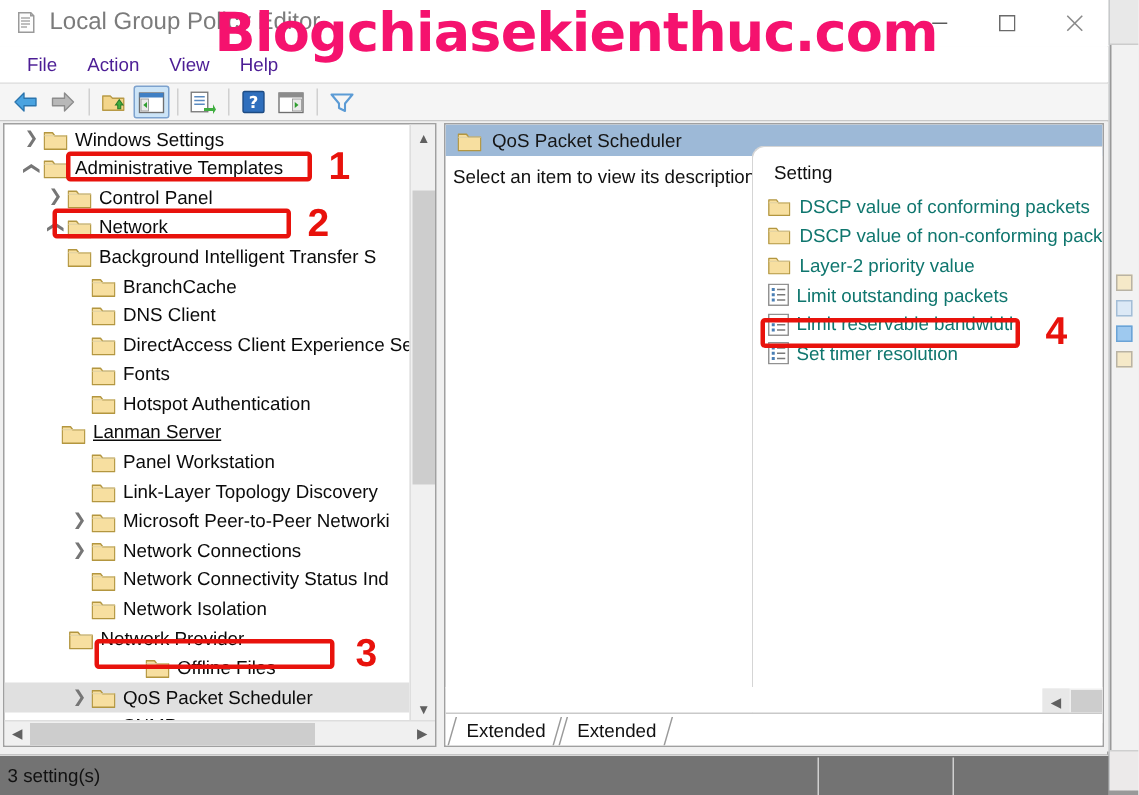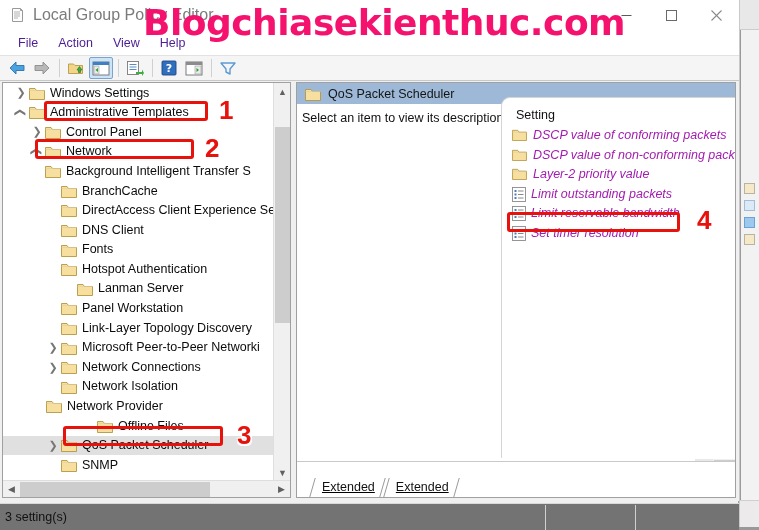--- a/index.html
+++ b/index.html
@@ -224,24 +224,23 @@
     border-left: 1px solid #d5d5d5;
     border-top: 1px solid #d5d5d5;
   }
   .rp-col-head {
     position: absolute; left: 14px; top: 10px;
     font-size: 12.5px; color: #111;
   }
   .rp-items { position: absolute; left: 10px; top: 30px; width: 224px; }
   .rp-item {
     height: 19.6px;
-    display: flex; align-items: flex-start;
-    font-size: 12.5px; color: #a21caf;
+    display: flex; align-items: center;
+    font-size: 12.5px; color: #0f766e;
     white-space: nowrap;
-    font-style: italic;
   }
   .rp-item .folder, .rp-item .doc { margin-right: 5px; }
   .doc {
     width: 14px; height: 15px; flex: 0 0 14px;
     position: relative;
   }
 
   
   .rp-hscroll {
     position: absolute; left: 0; bottom: 22px; width: 438px; height: 17px;
@@ -255,26 +254,25 @@
   .rp-hs-arrow {
     position: absolute; right: 22px; top: 0; width: 18px; height: 17px;
     display: flex; align-items: center; justify-content: center;
     font-size: 9px; color: #606060; background: #e8e8e8;
   }
   .rp-hs-thumb {
     position: absolute; right: 0; top: 1px; width: 21px; height: 15px;
     background: #cdcdcd;
   }
   .rp-tabs {
-    position: absolute; left: 0; bottom: 0; width: 438px; height: 36px;
+    position: absolute; left: 0; bottom: 0; width: 438px; height: 22px;
     background: #ffffff;
     border-top: 1px solid #c9c9c9;
     display: flex; align-items: flex-end;
-    padding-left: 13px;
-    text-decoration: underline;
+    padding-left: 2px;
   }
   .rp-tab {
     position: relative;
     height: 20px;
     padding: 0 9px 0 12px;
     display: flex; align-items: center;
     font-size: 12.5px; color: #111;
     white-space: nowrap;
   }
   .rp-tab::before {
@@ -513,47 +511,47 @@
                     <path d="M0.5 4.5 L15.5 4.5" stroke="#ded0a4" stroke-width="0.7"></path>
                   </svg></span>
                 <span class="tree-label">BranchCache</span>
               </div>
               <div class="tree-row" style="padding-left: 42px;">
                 <span class="tw"></span>
                 <span class="folder"><svg width="16" height="14" viewBox="0 0 16 14">
                     <path d="M0.5 2.5 L0.5 13.5 L15.5 13.5 L15.5 4.5 L7.5 4.5 L6 2.5 Z" fill="#f7dfa0" stroke="#b3963f" stroke-width="0.9" stroke-linejoin="round"></path>
                     <path d="M0.5 4.5 L15.5 4.5" stroke="#ded0a4" stroke-width="0.7"></path>
                   </svg></span>
+                <span class="tree-label">DNS Client</span>
+              </div>
+              <div class="tree-row" style="padding-left: 42px;">
+                <span class="tw"></span>
+                <span class="folder"><svg width="16" height="14" viewBox="0 0 16 14">
+                    <path d="M0.5 2.5 L0.5 13.5 L15.5 13.5 L15.5 4.5 L7.5 4.5 L6 2.5 Z" fill="#f7dfa0" stroke="#b3963f" stroke-width="0.9" stroke-linejoin="round"></path>
+                    <path d="M0.5 4.5 L15.5 4.5" stroke="#ded0a4" stroke-width="0.7"></path>
+                  </svg></span>
                 <span class="tree-label">DirectAccess Client Experience Se</span>
               </div>
               <div class="tree-row" style="padding-left: 42px;">
                 <span class="tw"></span>
                 <span class="folder"><svg width="16" height="14" viewBox="0 0 16 14">
                     <path d="M0.5 2.5 L0.5 13.5 L15.5 13.5 L15.5 4.5 L7.5 4.5 L6 2.5 Z" fill="#f7dfa0" stroke="#b3963f" stroke-width="0.9" stroke-linejoin="round"></path>
                     <path d="M0.5 4.5 L15.5 4.5" stroke="#ded0a4" stroke-width="0.7"></path>
                   </svg></span>
-                <span class="tree-label">DNS Client</span>
-              </div>
-              <div class="tree-row" style="padding-left: 42px;">
-                <span class="tw"></span>
-                <span class="folder"><svg width="16" height="14" viewBox="0 0 16 14">
-                    <path d="M0.5 2.5 L0.5 13.5 L15.5 13.5 L15.5 4.5 L7.5 4.5 L6 2.5 Z" fill="#f7dfa0" stroke="#b3963f" stroke-width="0.9" stroke-linejoin="round"></path>
-                    <path d="M0.5 4.5 L15.5 4.5" stroke="#ded0a4" stroke-width="0.7"></path>
-                  </svg></span>
                 <span class="tree-label">Fonts</span>
               </div>
               <div class="tree-row" style="padding-left: 42px;">
                 <span class="tw"></span>
                 <span class="folder"><svg width="16" height="14" viewBox="0 0 16 14">
                     <path d="M0.5 2.5 L0.5 13.5 L15.5 13.5 L15.5 4.5 L7.5 4.5 L6 2.5 Z" fill="#f7dfa0" stroke="#b3963f" stroke-width="0.9" stroke-linejoin="round"></path>
                     <path d="M0.5 4.5 L15.5 4.5" stroke="#ded0a4" stroke-width="0.7"></path>
                   </svg></span>
                 <span class="tree-label">Hotspot Authentication</span>
               </div>
-              <div class="tree-row" style="padding-left: 58px;">
+              <div class="tree-row" style="padding-left: 22px; text-decoration: underline;">
                 <span class="tw"></span>
                 <span class="folder"><svg width="16" height="14" viewBox="0 0 16 14">
                     <path d="M0.5 2.5 L0.5 13.5 L15.5 13.5 L15.5 4.5 L7.5 4.5 L6 2.5 Z" fill="#f7dfa0" stroke="#b3963f" stroke-width="0.9" stroke-linejoin="round"></path>
                     <path d="M0.5 4.5 L15.5 4.5" stroke="#ded0a4" stroke-width="0.7"></path>
                   </svg></span>
                 <span class="tree-label">Lanman Server</span>
               </div>
               <div class="tree-row" style="padding-left: 42px;">
                 <span class="tw"></span>
                 <span class="folder"><svg width="16" height="14" viewBox="0 0 16 14">
@@ -582,20 +580,28 @@
               </div>
               <div class="tree-row" style="padding-left: 42px;">
                 <span class="tw">
                   <span class="chev">❯</span>
                 </span>
                 <span class="folder"><svg width="16" height="14" viewBox="0 0 16 14">
                     <path d="M0.5 2.5 L0.5 13.5 L15.5 13.5 L15.5 4.5 L7.5 4.5 L6 2.5 Z" fill="#f7dfa0" stroke="#b3963f" stroke-width="0.9" stroke-linejoin="round"></path>
                     <path d="M0.5 4.5 L15.5 4.5" stroke="#ded0a4" stroke-width="0.7"></path>
                   </svg></span>
                 <span class="tree-label">Network Connections</span>
+              </div>
+              <div class="tree-row" style="padding-left: 42px;">
+                <span class="tw"></span>
+                <span class="folder"><svg width="16" height="14" viewBox="0 0 16 14">
+                    <path d="M0.5 2.5 L0.5 13.5 L15.5 13.5 L15.5 4.5 L7.5 4.5 L6 2.5 Z" fill="#f7dfa0" stroke="#b3963f" stroke-width="0.9" stroke-linejoin="round"></path>
+                    <path d="M0.5 4.5 L15.5 4.5" stroke="#ded0a4" stroke-width="0.7"></path>
+                  </svg></span>
+                <span class="tree-label">Network Connectivity Status Ind</span>
               </div>
               <div class="tree-row" style="padding-left: 42px;">
                 <span class="tw"></span>
                 <span class="folder"><svg width="16" height="14" viewBox="0 0 16 14">
                     <path d="M0.5 2.5 L0.5 13.5 L15.5 13.5 L15.5 4.5 L7.5 4.5 L6 2.5 Z" fill="#f7dfa0" stroke="#b3963f" stroke-width="0.9" stroke-linejoin="round"></path>
                     <path d="M0.5 4.5 L15.5 4.5" stroke="#ded0a4" stroke-width="0.7"></path>
                   </svg></span>
                 <span class="tree-label">Network Isolation</span>
               </div>
               <div class="tree-row" style="padding-left: 27px;">

